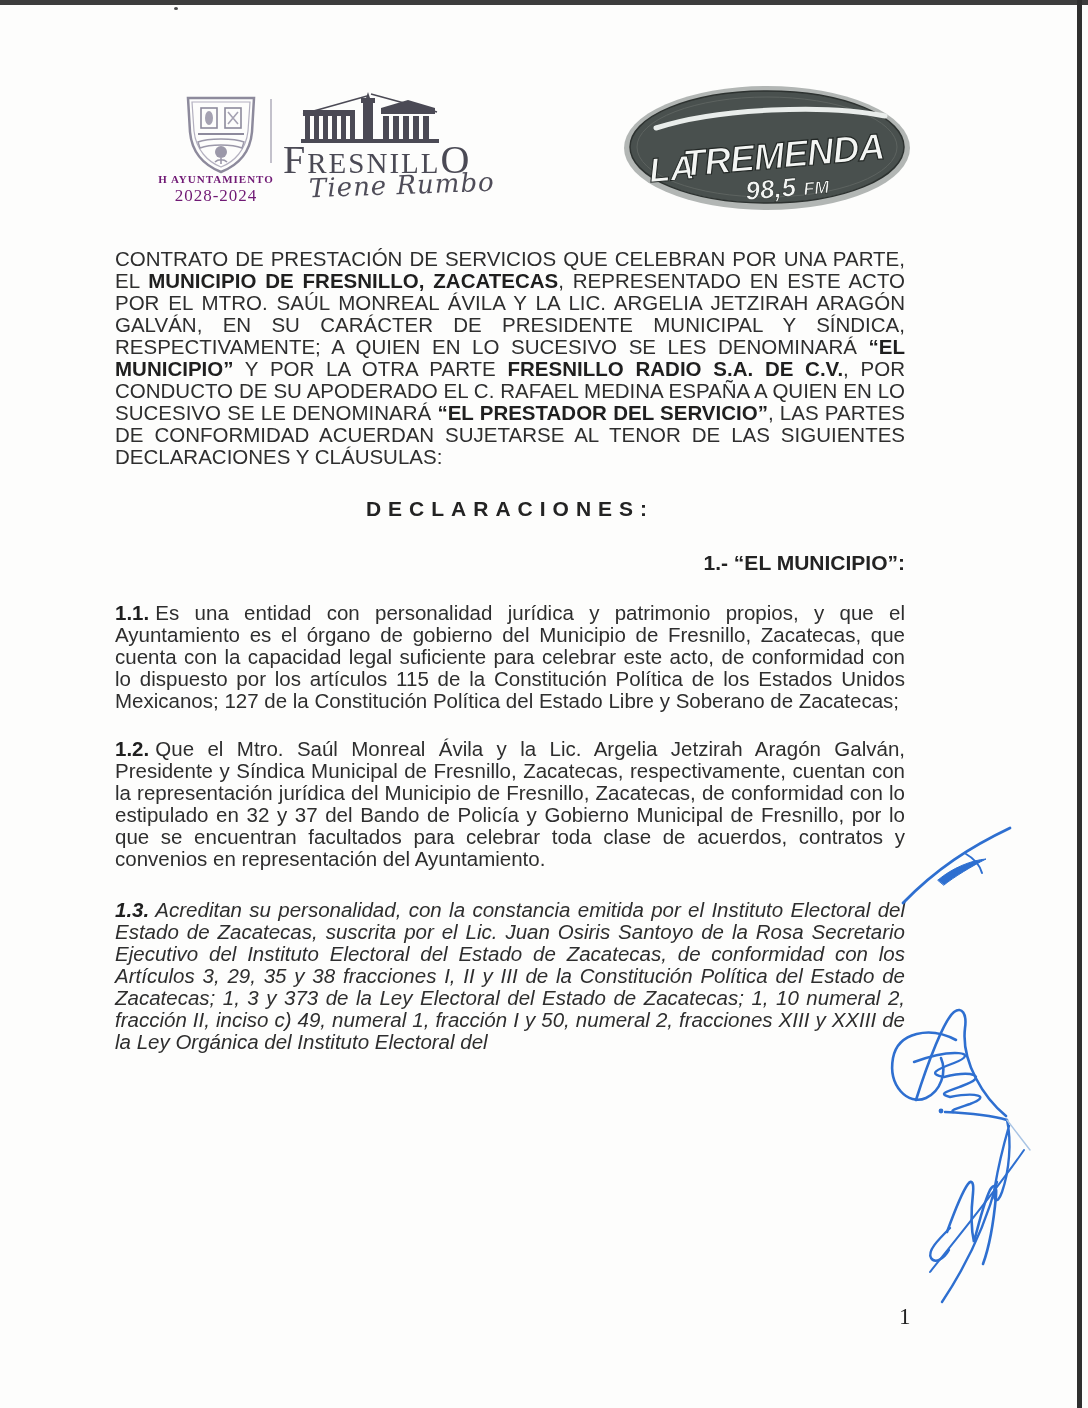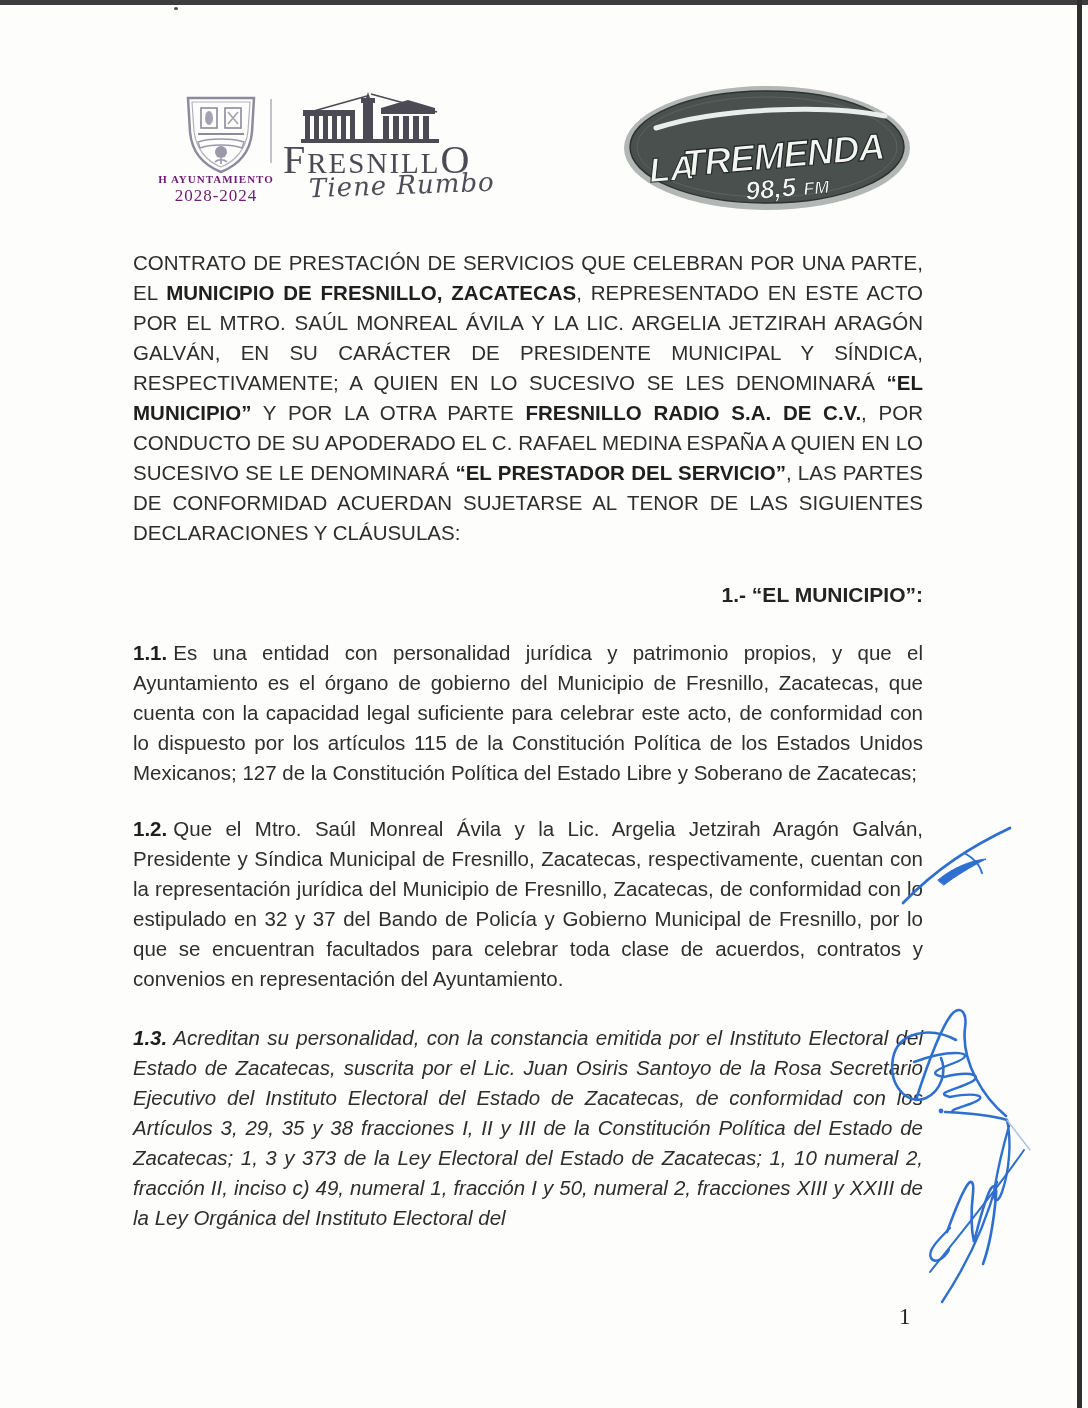--- a/index.html
+++ b/index.html
@@ -28,22 +28,22 @@
   .fresnillo .monument{position:absolute;left:18px;top:2px;}
   .fresnillo .wordmark{position:absolute;left:0;top:46px;width:180px;font-family:"Liberation Serif",serif;letter-spacing:2px;white-space:nowrap;}
   .wordmark .big{font-size:40px;}
   .wordmark .mid{font-size:29px;}
   .fresnillo .tagline{position:absolute;left:26px;top:80px;font-family:"DejaVu Serif",serif;font-style:italic;font-size:26px;color:#4f4d59;transform:rotate(-2deg);letter-spacing:1px;white-space:nowrap;}
 
   .radio-logo{position:absolute;left:622px;top:84px;width:290px;height:130px;}
 
   
   .content{
-    position:absolute;left:133px;top:248px;width:790px;
-    font-size:20.5px;line-height:30px;text-align:justify;
+    position:absolute;left:115px;top:248px;width:790px;
+    font-size:20.5px;line-height:22px;text-align:justify;
   }
   .content .b, .content b{font-weight:bold;color:#1f1f1f;}
   .decl-heading{margin:30px 0 0 0;text-align:center;font-weight:bold;font-size:21px;letter-spacing:7px;color:#232323;}
   .section-title{margin:32px 0 0 0;font-weight:bold;font-size:21px;color:#232323;text-align:right;}
   .clause{margin:28px 0 0 0;}
   .clause.c12{margin-top:26px;}
   .clause.c13{margin-top:29px;font-style:italic;}
   .clause b{margin-right:0.3em;margin-top:14px;}
 
   .page-number{position:absolute;left:899px;top:1304px;font-family:"Liberation Serif",serif;font-size:23px;color:#232323;}
@@ -121,20 +121,21 @@
     <g transform="rotate(-5 145 66)" font-family="Liberation Sans, sans-serif" font-style="italic" font-weight="bold">
       <text x="26" y="88" font-size="34" fill="#f3f5f3" stroke="#232826" stroke-width="1">LA</text>
       <text x="60" y="85" font-size="37" fill="#f3f5f3" stroke="#232826" stroke-width="1.2" letter-spacing="-1">TREMENDA</text>
       <text x="120" y="114" font-size="26" fill="#f3f5f3" stroke="#232826" stroke-width="0.6">98,5 <tspan font-size="18">FM</tspan></text>
     </g>
   </svg>
 
   <div class="content">
     <p style="margin:0;"><span>CONTRATO DE PRESTACIÓN DE SERVICIOS QUE CELEBRAN POR UNA PARTE, EL </span><span class="b">MUNICIPIO DE FRESNILLO, ZACATECAS</span><span>, REPRESENTADO EN ESTE ACTO POR EL MTRO. SAÚL MONREAL ÁVILA Y LA LIC. ARGELIA JETZIRAH ARAGÓN GALVÁN, EN SU CARÁCTER DE PRESIDENTE MUNICIPAL Y SÍNDICA, RESPECTIVAMENTE; A QUIEN EN LO SUCESIVO SE LES DENOMINARÁ </span><span class="b">“EL MUNICIPIO”</span><span> Y POR LA OTRA PARTE </span><span class="b">FRESNILLO RADIO S.A. DE C.V.</span><span>, POR CONDUCTO DE SU APODERADO EL C. RAFAEL MEDINA ESPAÑA A QUIEN EN LO SUCESIVO SE LE DENOMINARÁ </span><span class="b">“EL PRESTADOR DEL SERVICIO”</span><span>, LAS PARTES DE CONFORMIDAD ACUERDAN SUJETARSE AL TENOR DE LAS SIGUIENTES DECLARACIONES Y CLÁUSULAS:</span></p>
 
+    <p class="decl-heading">DECLARACIONES:</p>
 
     <p class="section-title">1.- “EL MUNICIPIO”:</p>
 
     <p class="clause c11"><b>1.1.</b><span>Es una entidad con personalidad jurídica y patrimonio propios, y que el Ayuntamiento es el órgano de gobierno del Municipio de Fresnillo, Zacatecas, que cuenta con la capacidad legal suficiente para celebrar este acto, de conformidad con lo dispuesto por los artículos 115 de la Constitución Política de los Estados Unidos Mexicanos; 127 de la Constitución Política del Estado Libre y Soberano de Zacatecas;</span></p>
 
     <p class="clause c12"><b>1.2.</b><span>Que el Mtro. Saúl Monreal Ávila y la Lic. Argelia Jetzirah Aragón Galván, Presidente y Síndica Municipal de Fresnillo, Zacatecas, respectivamente, cuentan con la representación jurídica del Municipio de Fresnillo, Zacatecas, de conformidad con lo estipulado en 32 y 37 del Bando de Policía y Gobierno Municipal de Fresnillo, por lo que se encuentran facultados para celebrar toda clase de acuerdos, contratos y convenios en representación del Ayuntamiento.</span></p>
 
     <p class="clause c13"><b>1.3.</b><span>Acreditan su personalidad, con la constancia emitida por el Instituto Electoral del Estado de Zacatecas, suscrita por el Lic. Juan Osiris Santoyo de la Rosa Secretario Ejecutivo del Instituto Electoral del Estado de Zacatecas, de conformidad con los Artículos 3, 29, 35 y 38 fracciones I, II y III de la Constitución Política del Estado de Zacatecas; 1, 3 y 373 de la Ley Electoral del Estado de Zacatecas; 1, 10 numeral 2, fracción II, inciso c) 49, numeral 1, fracción I y 50, numeral 2, fracciones XIII y XXIII de la Ley Orgánica del Instituto Electoral del</span></p>
   </div>
 

